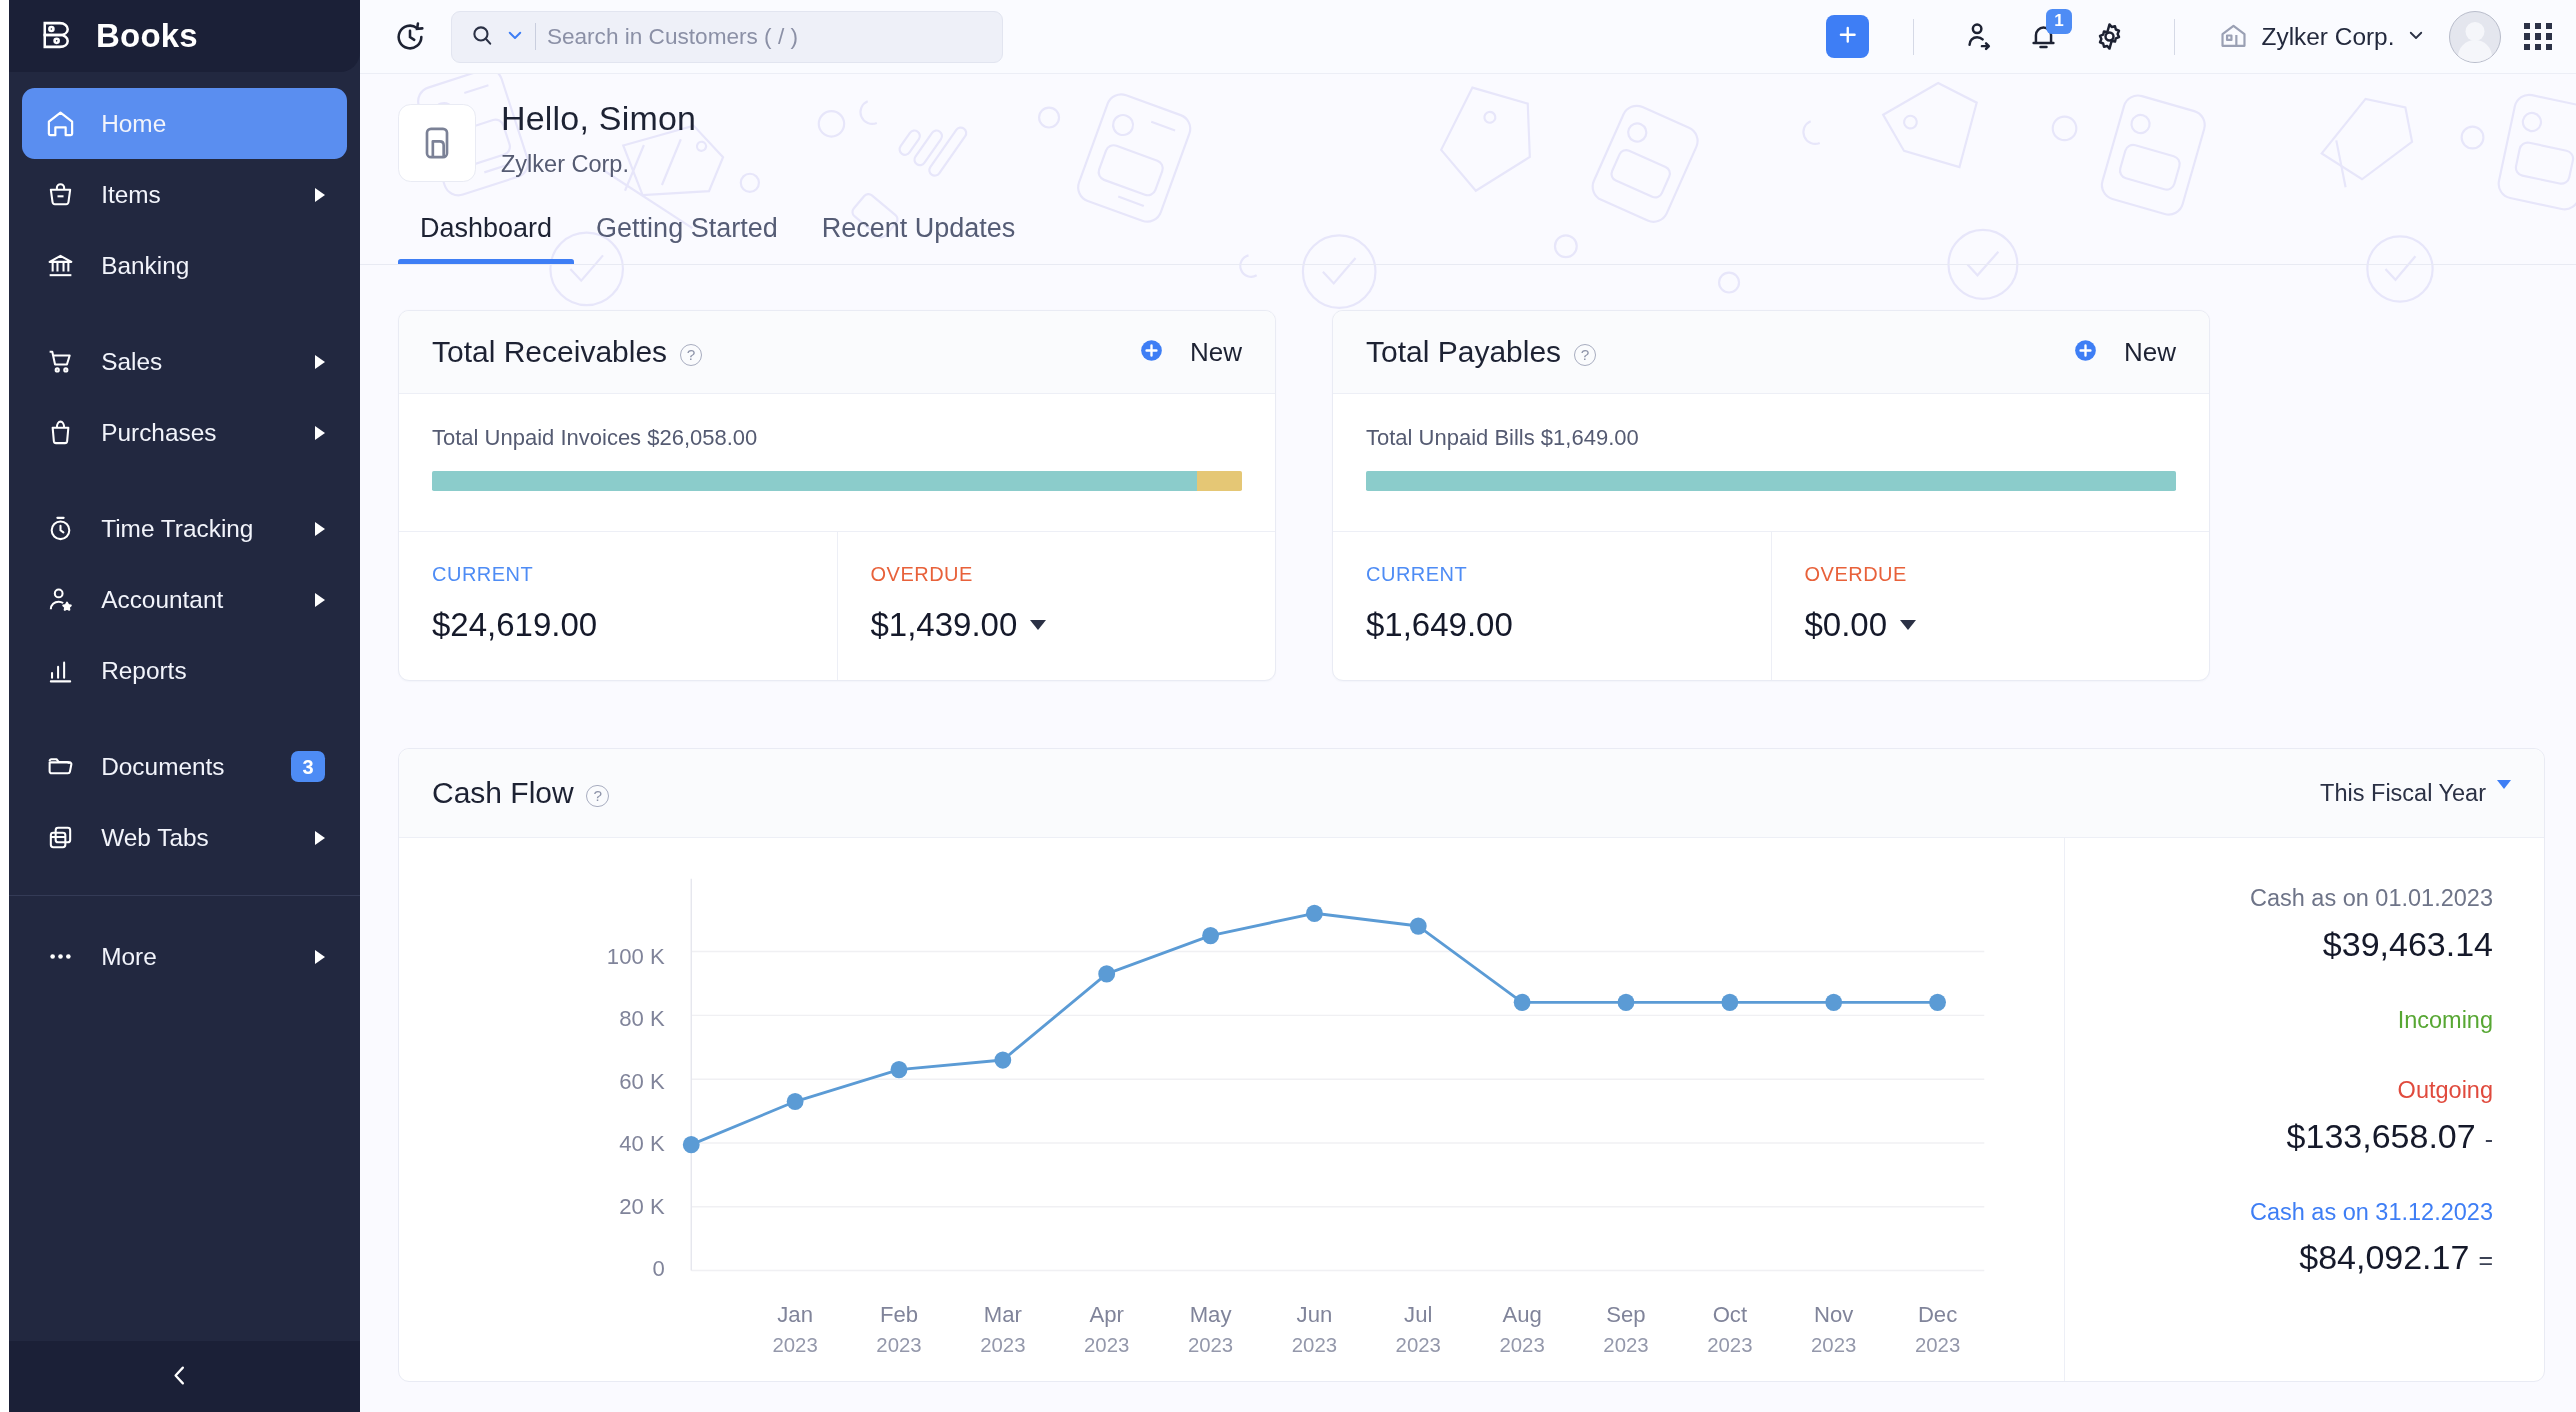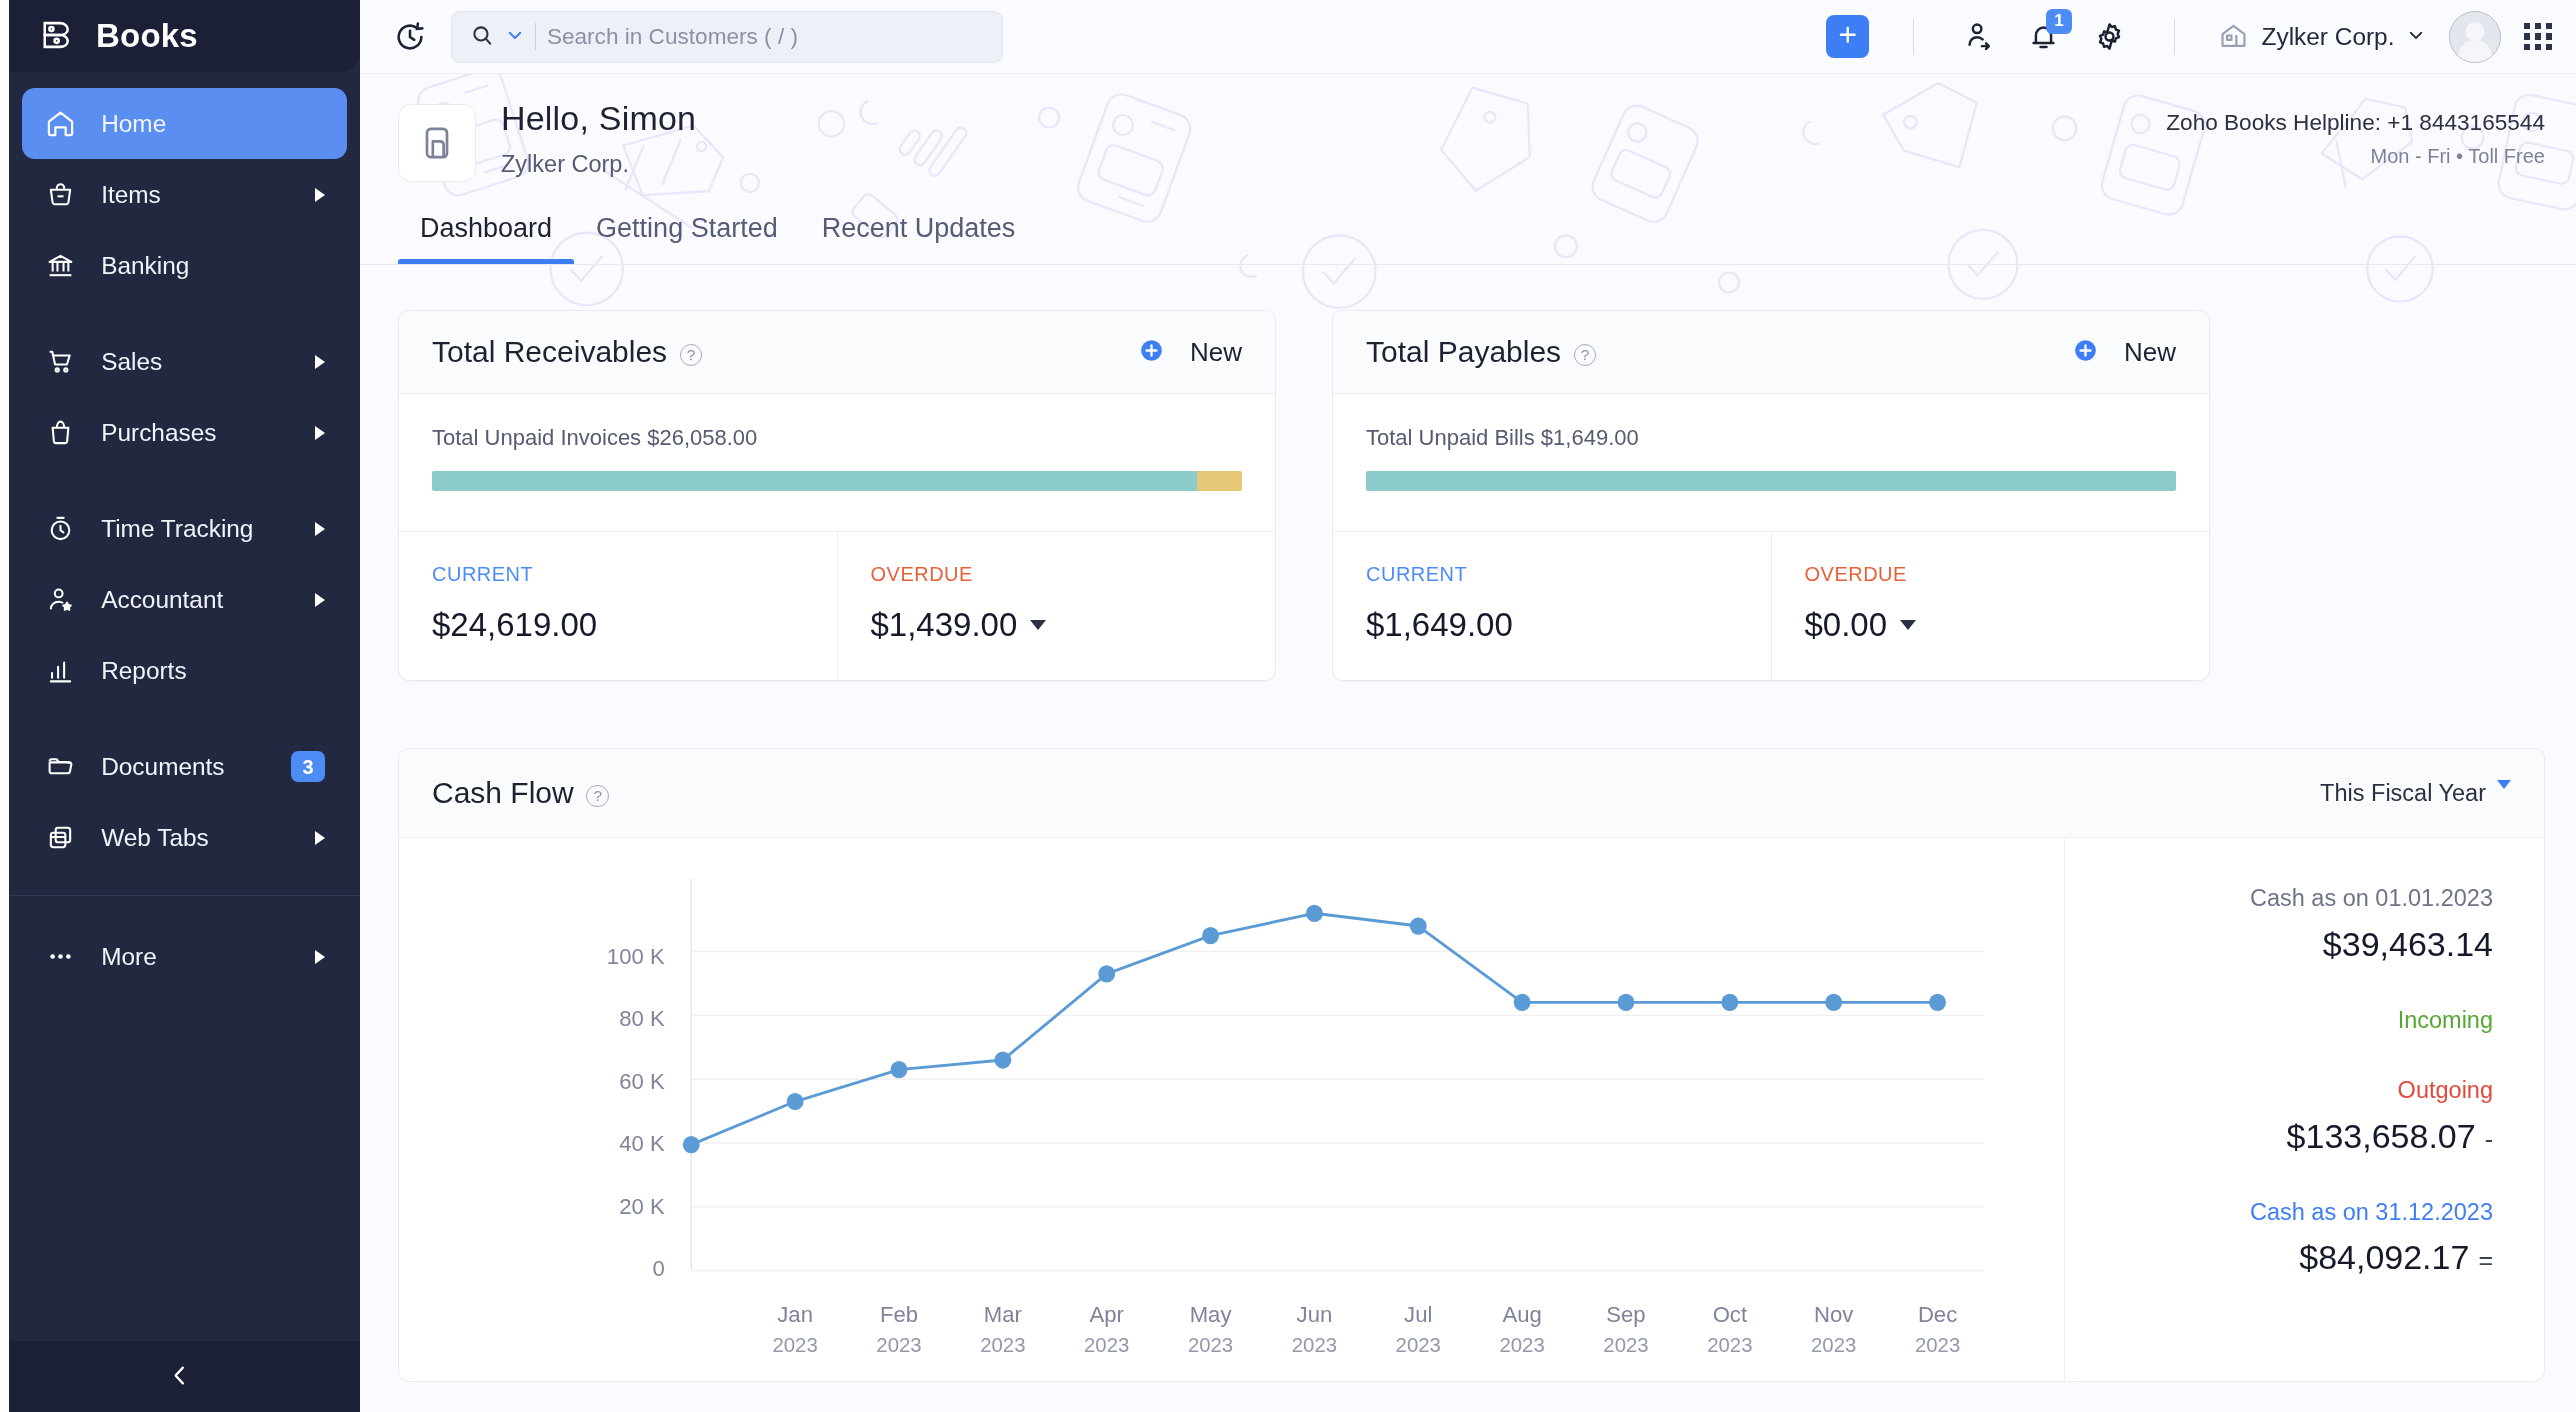--- a/index.html
+++ b/index.html
@@ -499,24 +499,20 @@
       <div class="hello-row">
         <div class="hello-tile">
           <svg width="40" height="40" viewBox="0 0 24 24" fill="none" stroke="#7b8196" stroke-width="1.6" stroke-linejoin="round">
               <rect x="6" y="3.5" width="12" height="17" rx="2.4"></rect>
               <path d="M9.5 20.5V11h4.2c1.4 0 2.3 1 2.3 2.3v7.2"></path>
             </svg>
         </div>
         <div class="hello-text">
           <div class="hello-title">Hello, Simon</div>
           <div class="hello-sub">Zylker Corp.</div>
-        </div>
-        <div class="helpline">
-          <div class="helpline-main">Zoho Books Helpline: +1 8443165544</div>
-          <div class="helpline-sub">Mon - Fri • Toll Free</div>
         </div>
       </div>
 
       <div class="tabs">
         <div class="tab active"><span>Dashboard</span></div>
         <div class="tab"><span>Getting Started</span></div>
         <div class="tab"><span>Recent Updates</span></div>
       </div>
       <div class="tabs-rule"></div>
 

